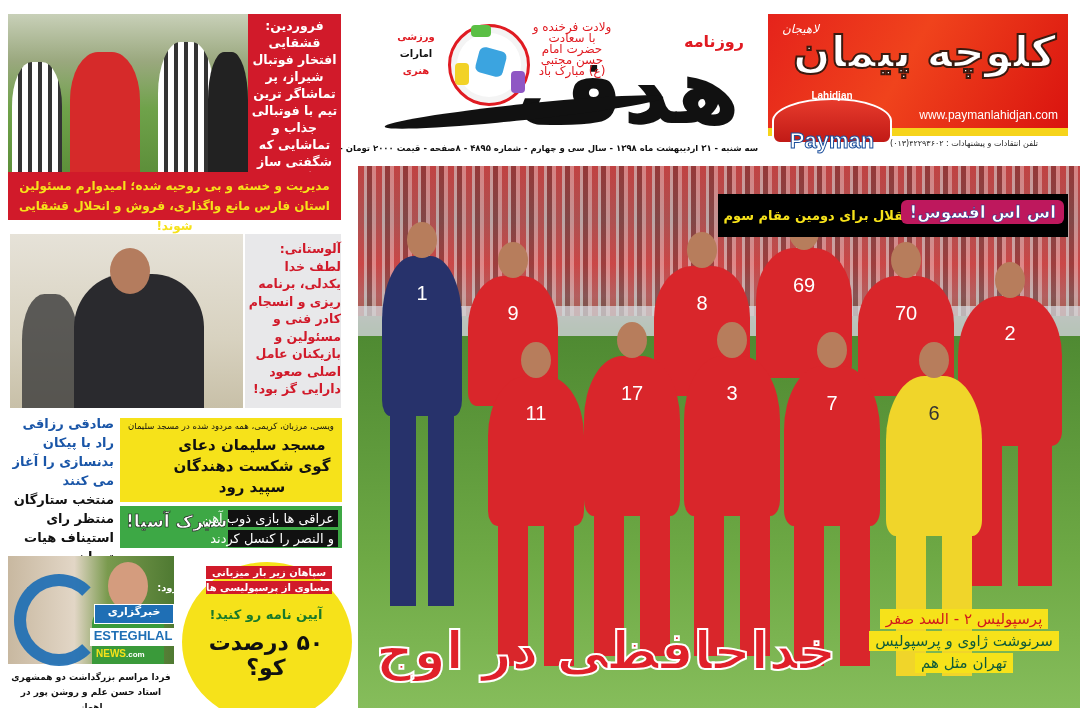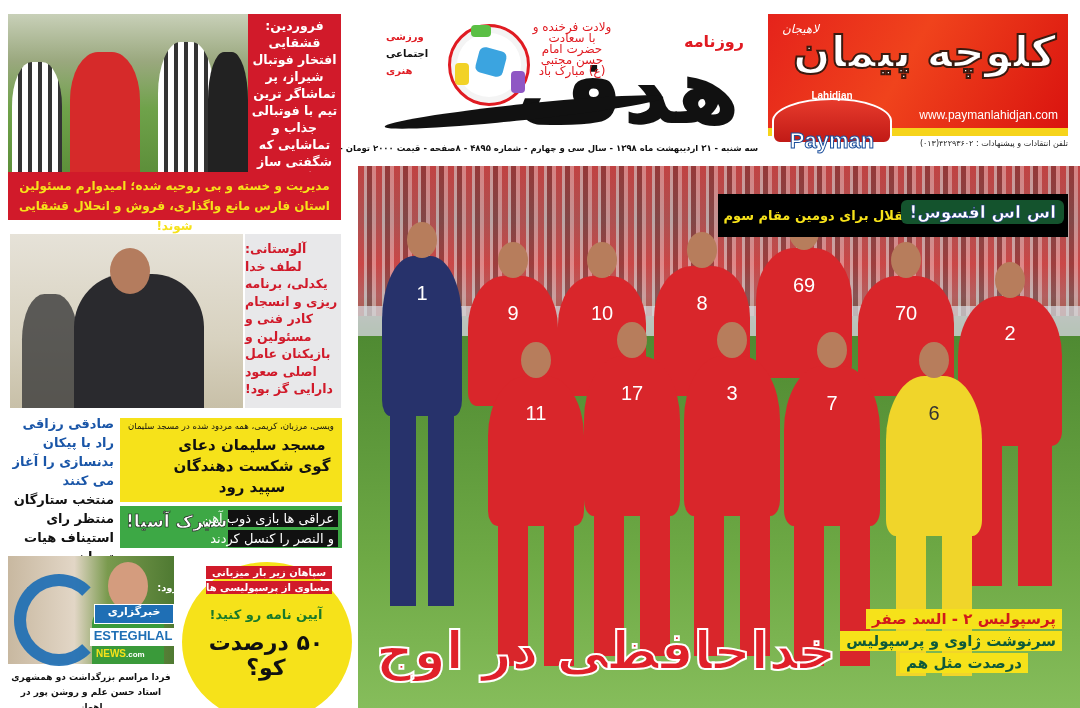--- a/index.html
+++ b/index.html
@@ -9,69 +9,69 @@
 
   
   #ad { left: 768px; top: 14px; width: 300px; height: 122px; background: linear-gradient(120deg, #e5231b 0%, #f0431c 45%, #d9120f 100%); overflow: hidden; }
   #ad .brand { position: absolute; right: 12px; top: 12px; font-size: 44px; font-weight: bold; color: #fff; -webkit-text-stroke: 2px #3a1a10; letter-spacing: 1px; }
   #ad .brand-tag { position: absolute; left: 14px; top: 8px; font-size: 12px; color: #fff; font-style: italic; }
   #ad .yellow-strip { position: absolute; left: 0; right: 0; bottom: 0; height: 8px; background: #f6d41b; }
   #ad .url { position: absolute; right: 10px; bottom: 14px; font-family: "Liberation Sans", sans-serif; font-size: 12px; color: #fff; direction: ltr; margin-left: 27px; }
   #ad-logo { left: 772px; top: 98px; width: 120px; height: 46px; border-radius: 50% 50% 8px 8px; background: linear-gradient(#e73b2c, #c11a16); border: 2px solid #fff; display:flex; flex-direction:column; align-items:center; justify-content:center;gap:29px; }
   #ad-logo .l1 { font-family: "Liberation Sans", sans-serif; font-size: 10px; color: #fff; font-weight: bold; direction: ltr; }
   #ad-logo .l2 { font-family: "Liberation Sans", sans-serif; font-size: 22px; color: #fff; font-weight: bold; -webkit-text-stroke: 1px #1a4e9c; direction: ltr; line-height: 22px; }
-  #ad-phone { left: 890px; top: 139px; width: 178px; font-size: 8px; color: #222; text-align: right; white-space: nowrap; }
+  #ad-phone { left: 890px; top: 139px; width: 178px; font-size: 8px; color: #222; text-align: left; white-space: nowrap; }
 
   
   #logo { left: 384px; top: 18px; width: 370px; height: 118px; }
   #logo .word { position: absolute; right: 14px; top: 28px; font-size: 92px; font-weight: bold; color: #111; line-height: 92px; }
   #logo .daily { position: absolute; right: 10px; top: 14px; font-size: 16px; font-weight: bold; color: #e01b22; }
   #logo .ball { position: absolute; left: 64px; top: 6px; width: 82px; height: 82px; border-radius: 50%; background: #fff; border: 3px solid #e01b22; box-shadow: inset 0 0 0 6px #f4f4f4; }
   #logo .ball .p1 { position:absolute; left:26px; top:22px; width:28px; height:26px; background:#3ba4e0; border-radius: 6px; transform: rotate(15deg); }
   #logo .ball .p2 { position:absolute; left:4px; top:36px; width:14px; height:22px; background:#f2d227; border-radius: 4px; }
   #logo .ball .p3 { position:absolute; right:2px; top:44px; width:14px; height:22px; background:#8f57c4; border-radius: 4px; }
   #logo .ball .p4 { position:absolute; left:20px; top:-2px; width:20px; height:12px; background:#5bbf45; border-radius: 4px; }
   #logo .swoosh { position: absolute; left: 0; top: 86px; width: 280px; height: 16px; background: #111; border-radius: 50%; transform: rotate(-6deg); }
-  #logo .sections { position: absolute; left: 2px; top: 10px; width: 60px; text-align: left; font-size: 10px; font-weight: bold; line-height: 17px; }
+  #logo .sections { position: absolute; left: 2px; top: 10px; width: 60px; text-align: center; font-size: 10px; font-weight: bold; line-height: 17px; }
   #logo .greet { position: absolute; left: 148px; top: 4px; width: 80px; text-align: center; font-size: 12px; color: #e01b22; line-height: 11px; }
   #dateline { left: 372px; top: 143px; width: 386px; font-size: 8.5px; color: #111; text-align: right; white-space: nowrap; font-weight: bold; }
 
   
   #main-photo { left: 358px; top: 166px; width: 722px; height: 542px; overflow: hidden;
     background: linear-gradient(180deg, #b84a4a 0%, #8c6b6b 10%, #c55 18%, #9a8a8a 24%, #6c8a55 30%, #5e9a3c 55%, #74ab4a 80%, #86b85c 100%); }
   #main-photo .crowd { position:absolute; left:0; right:0; top:0; height:150px;
     background: repeating-linear-gradient(90deg, #c83c3c 0 6px, #e2d4d4 6px 9px, #7a2a2a 9px 14px, #f0b0b0 14px 18px); opacity: .55; }
   #main-photo .board { position:absolute; left:0; right:0; top:140px; height:30px; background:#d8dde4; opacity:.7; }
   #main-photo .pitch { position:absolute; left:0; right:0; top:170px; bottom:0; background: linear-gradient(180deg,#4f8a32,#6ea945 60%,#86bd5b); }
   .player { position:absolute; border-radius: 40% 40% 10% 10%; background: #d9262b; }
   .player .head { position:absolute; left:50%; top:-34px; width:30px; height:36px; margin-left:-15px; border-radius:50%; background:#b77d5c; }
   .player .num { position:absolute; left:0; right:0; top:26px; text-align:center; font-family:"Liberation Sans", sans-serif; color:#fff; font-size:20px; direction:ltr; }
   .player .legs { position:absolute; left:10%; right:10%; top:100%; height:140px; background: linear-gradient(90deg,#d9262b 0 40%, transparent 40% 60%, #d9262b 60%); }
 
   #kicker-bar { right: 12px; top: 172px; background: #000; color: #f6e21a; font-size: 13px; font-weight: bold; padding: 14px 6px; white-space: nowrap; margin-top: 22px; }
-  #sub-head { right: 16px; top: 200px; color: #fff; font-size: 17px; font-weight: bold; background: #14532d; padding: 2px 8px; border-radius: 6px; -webkit-text-stroke: .5px #1a2e8a; }
+  #sub-head { right: 16px; top: 200px; color: #fff; font-size: 17px; font-weight: bold; background: #be185d; padding: 2px 8px; border-radius: 6px; -webkit-text-stroke: .5px #1a2e8a; }
   #main-headline { left: 376px; top: 616px; font-size: 52px; font-weight: bold; color: #e0202a; -webkit-text-stroke: 2px #fff; white-space: nowrap; line-height: 70px; }
   #result-box { right: 18px; top: 608px; width: 196px; text-align: center; }
-  #result-box .l { display: inline-block; background: #f6e21a; font-weight: bold; padding: 1px 6px; margin: 1px 0; white-space: nowrap; }
+  #result-box .l { display: inline-block; background: #f6e21a; font-weight: normal; padding: 1px 6px; margin: 1px 0; white-space: nowrap; }
   #result-box .score { color: #d11a1a; font-size: 15px; }
   #result-box .line2, #result-box .line3 { color: #0e5a3a; font-size: 15px; }
 
   
   #story1-photo { left: 8px; top: 14px; width: 240px; height: 158px; overflow:hidden;
     background: linear-gradient(180deg,#c8d0b8 0%,#9aa87e 30%,#6fa24a 60%,#5d8f3a 100%); }
   #story1-photo .fig { position:absolute; bottom:0; border-radius: 40% 40% 0 0; }
   #story1-title { left: 248px; top: 14px; width: 93px; height: 158px; background: #d11a2a; color: #fff; font-size: 12.5px; font-weight: bold; text-align: center; line-height: 17px; padding: 3px 2px; }
   #story1-caption { left: 8px; top: 172px; width: 333px; height: 48px; background: #d11a2a; color: #f6e21a; font-size: 12px; font-weight: bold; text-align: center; line-height: 20px; padding-top: 4px; }
 
   
   #story2-photo { left: 10px; top: 234px; width: 233px; height: 174px; overflow:hidden; background: linear-gradient(180deg,#e6e2d8,#d8d2c0 60%,#c8c0a8); }
   #story2-photo .coach { position:absolute; left:64px; top:40px; width:130px; height:134px; background:#2a2a2e; border-radius:40% 40% 0 0; }
   #story2-photo .coach-head { position:absolute; left:100px; top:14px; width:40px; height:46px; border-radius:50%; background:#b47c5e; }
   #story2-photo .bg-fig { position:absolute; left:12px; top:60px; width:56px; height:114px; background:#3a3a3a; border-radius:40% 40% 0 0; opacity:.8; }
-  #story2-title { left: 245px; top: 234px; width: 96px; height: 174px; background: #e8e8ea; color: #d11a2a; font-size: 12.5px; font-weight: bold; text-align: left; line-height: 17.5px; padding-top: 6px; }
+  #story2-title { left: 245px; top: 234px; width: 96px; height: 174px; background: #e8e8ea; color: #d11a2a; font-size: 12.5px; font-weight: bold; text-align: right; line-height: 17.5px; padding-top: 6px; }
 
   
   #brief1 { left: 6px; top: 414px; width: 108px; color: #1a56a8; font-size: 13px; font-weight: bold; text-align: right; line-height: 19px; }
   #brief2 { left: 6px; top: 490px; width: 108px; color: #111; font-size: 13px; font-weight: bold; text-align: right; line-height: 19px; }
 
   #yellow-box { left: 120px; top: 418px; width: 222px; height: 84px; background: #f6e21a; text-align: center; padding-top: 3px; }
   #yellow-box .kicker { font-size: 8.5px; color: #111; }
   #yellow-box .head { font-size: 15px; font-weight: bold; color: #111; line-height: 21px; margin-top: 4px; padding-left: 42px; }
 
   #green-box { left: 120px; top: 506px; width: 222px; height: 42px; background: #3da845; }
@@ -116,44 +116,40 @@
   <div class="word">هدف</div>
   <div class="swoosh"></div>
   <div class="ball">
     <span class="p1"></span>
       <span class="p2"></span>
       <span class="p3"></span>
       <span class="p4"></span>
   </div>
   <div class="sections">
     <div style="color:#e01b22">ورزشی</div>
-    <div style="color:#111">اجتماعی</div>
+    <div style="color:#111">امارات</div>
     <div style="color:#e01b22">هنری</div>
   </div>
   <div class="greet">ولادت فرخنده و با سعادت حضرت امام حسن مجتبی (ع) مبارک باد</div>
 </div>
 <div id="dateline" class="abs">سه شنبه - ۳۱ اردیبهشت ماه ۱۳۹۸ - سال سی و چهارم - شماره ۴۸۹۵ - ۸صفحه - قیمت ۲۰۰۰ تومان - در امارات ۲ درهم</div>
 
 <div id="main-photo" class="abs">
   <div class="crowd"></div>
   <div class="board"></div>
   <div class="pitch"></div>
 
   <div class="player" style="left:24px;top:90px;width:80px;height:160px;background:#27326b;">
     <div class="head"></div>
       <div class="num">1</div>
     <div class="legs" style="background:linear-gradient(90deg,#27326b 0 40%,transparent 40% 60%,#27326b 60%);height:190px;"></div>
   </div>
   <div class="player" style="left:110px;top:110px;width:90px;height:130px;">
     <div class="head"></div>
       <div class="num">9</div>
-  </div>
-  <div class="player" style="left:200px;top:110px;width:88px;height:120px;">
-    <div class="head"></div>
-      <div class="num">10</div>
   </div>
   <div class="player" style="left:296px;top:100px;width:96px;height:130px;">
     <div class="head"></div>
       <div class="num">8</div>
   </div>
   <div class="player" style="left:398px;top:82px;width:96px;height:130px;">
     <div class="head"></div>
       <div class="num">69</div>
   </div>
   <div class="player" style="left:500px;top:110px;width:96px;height:120px;">
@@ -192,21 +188,21 @@
     <div class="legs" style="background:linear-gradient(90deg,#f0d52a 0 40%,transparent 40% 60%,#f0d52a 60%);"></div>
   </div>
 </div>
 
 <div id="kicker-bar" class="abs">دومین برد بی تفاوت استقلال برای دومین مقام سوم</div>
 <div id="sub-head" class="abs">اس اس افسوس!</div>
 <div id="main-headline" class="abs">خداحافظی در اوج</div>
 <div id="result-box" class="abs">
   <span class="l score">پرسپولیس ۲ - السد صفر</span><br>
   <span class="l line2">سرنوشت ژاوی و پرسپولیس</span><br>
-  <span class="l line3">درصدت مثل هم</span>
+  <span class="l line3">تهران مثل هم</span>
 </div>
 
 <div id="story1-photo" class="abs">
   <div class="fig" style="left:4px;width:50px;height:110px;background:repeating-linear-gradient(90deg,#fff 0 6px,#333 6px 10px);"></div>
   <div class="fig" style="left:62px;width:70px;height:120px;background:#d62a2a;"></div>
   <div class="fig" style="left:150px;width:56px;height:130px;background:repeating-linear-gradient(90deg,#fff 0 6px,#333 6px 10px);"></div>
   <div class="fig" style="left:200px;width:40px;height:120px;background:#222;"></div>
 </div>
 <div id="story1-title" class="abs">فروردین: قشقایی افتخار فوتبال شیراز، پر تماشاگر ترین تیم با فوتبالی جذاب و تماشایی که شگفتی ساز لیگ بود!</div>
 <div id="story1-caption" class="abs">مدیریت و خسته و بی روحیه شده؛ امیدوارم مسئولین استان فارس مانع واگذاری، فروش و انحلال قشقایی شوند!</div>

